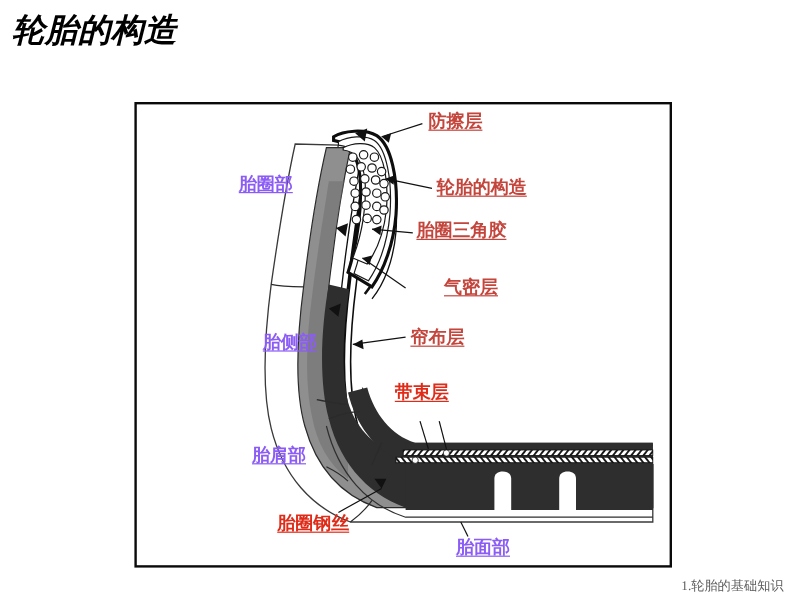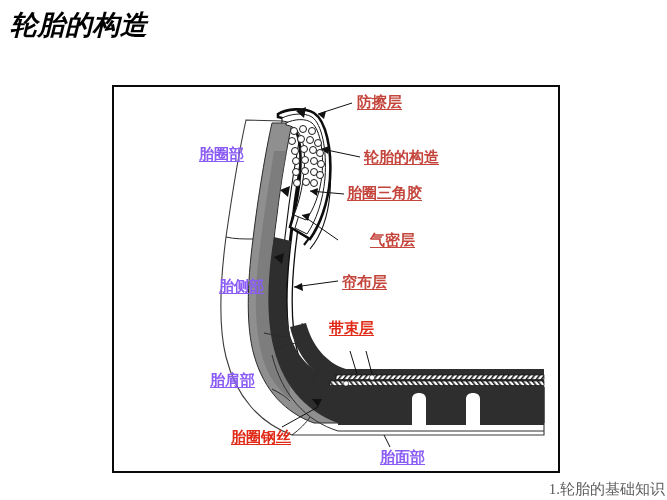--- a/index.html
+++ b/index.html
@@ -61,23 +61,23 @@
     font-weight: 700;
     text-decoration: underline;
     text-decoration-thickness: 1px;
     text-underline-offset: 2px;
   }
   .lbl.muted { color: #8b5cf6; }
   .lbl.mid   { color: #c4453c; }
   .lbl.bright{ color: #e02b18; }
   #footer-note {
     position: absolute;
-    right: 2px;
+    right: 14px;
     bottom: 5px;
-    font-size: 15px;
+    font-size: 11px;
     line-height: 12px;
     color: #5d5d5d;
     font-family: "Liberation Serif", "DejaVu Serif", serif;
     white-space: nowrap;
   }
 </style>
 </head>
 <body>
 
 <div id="slide">

